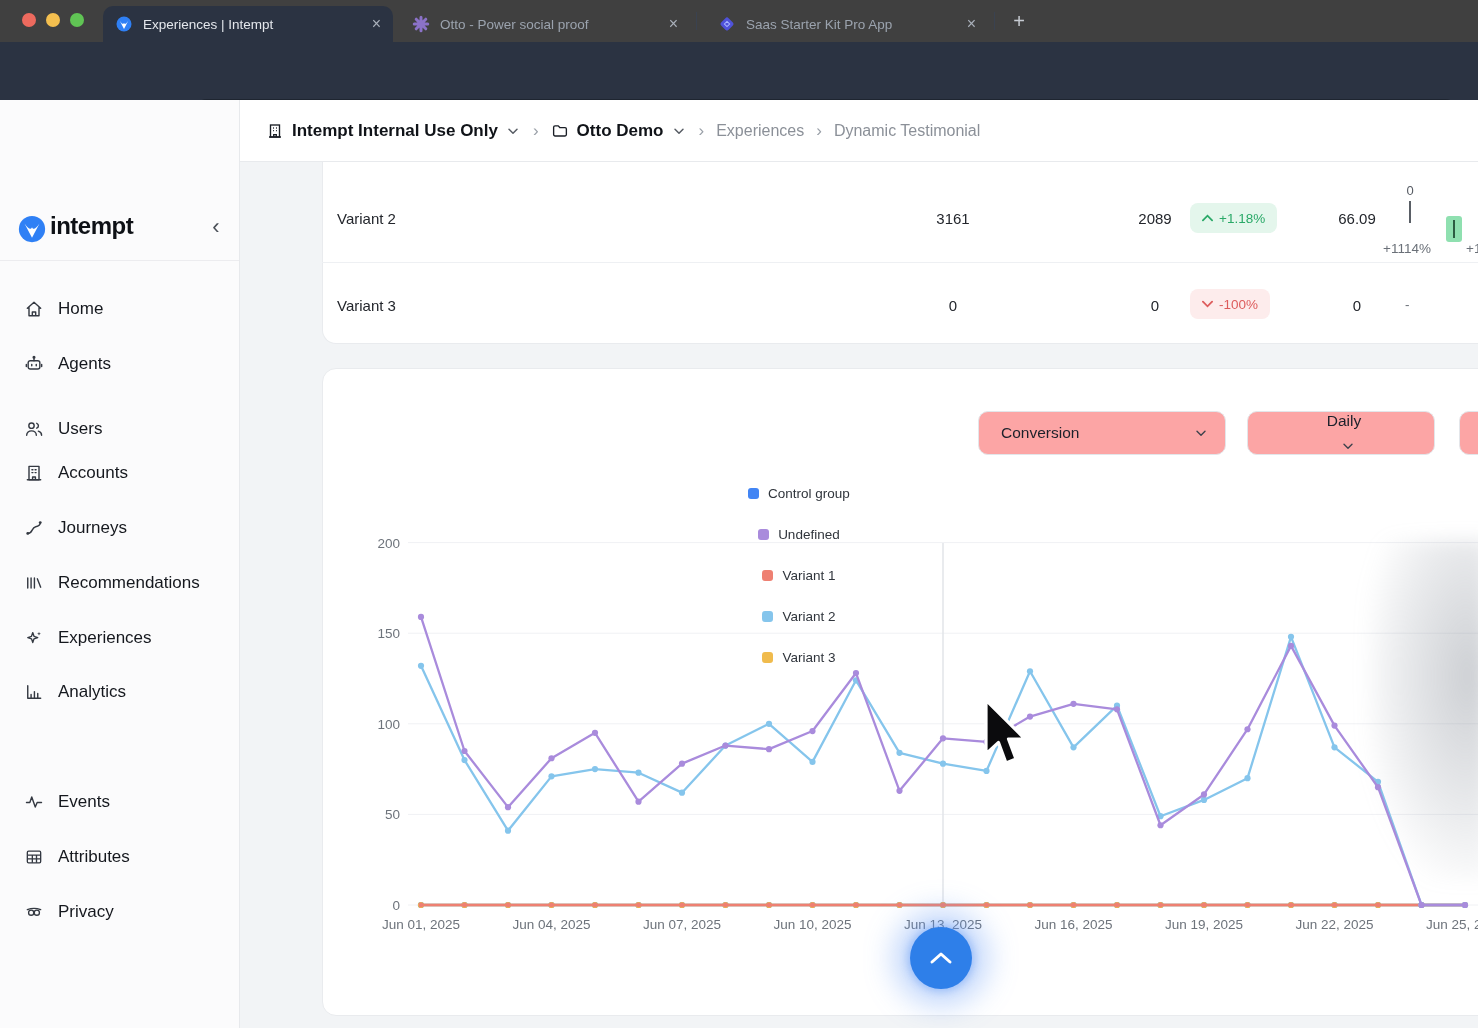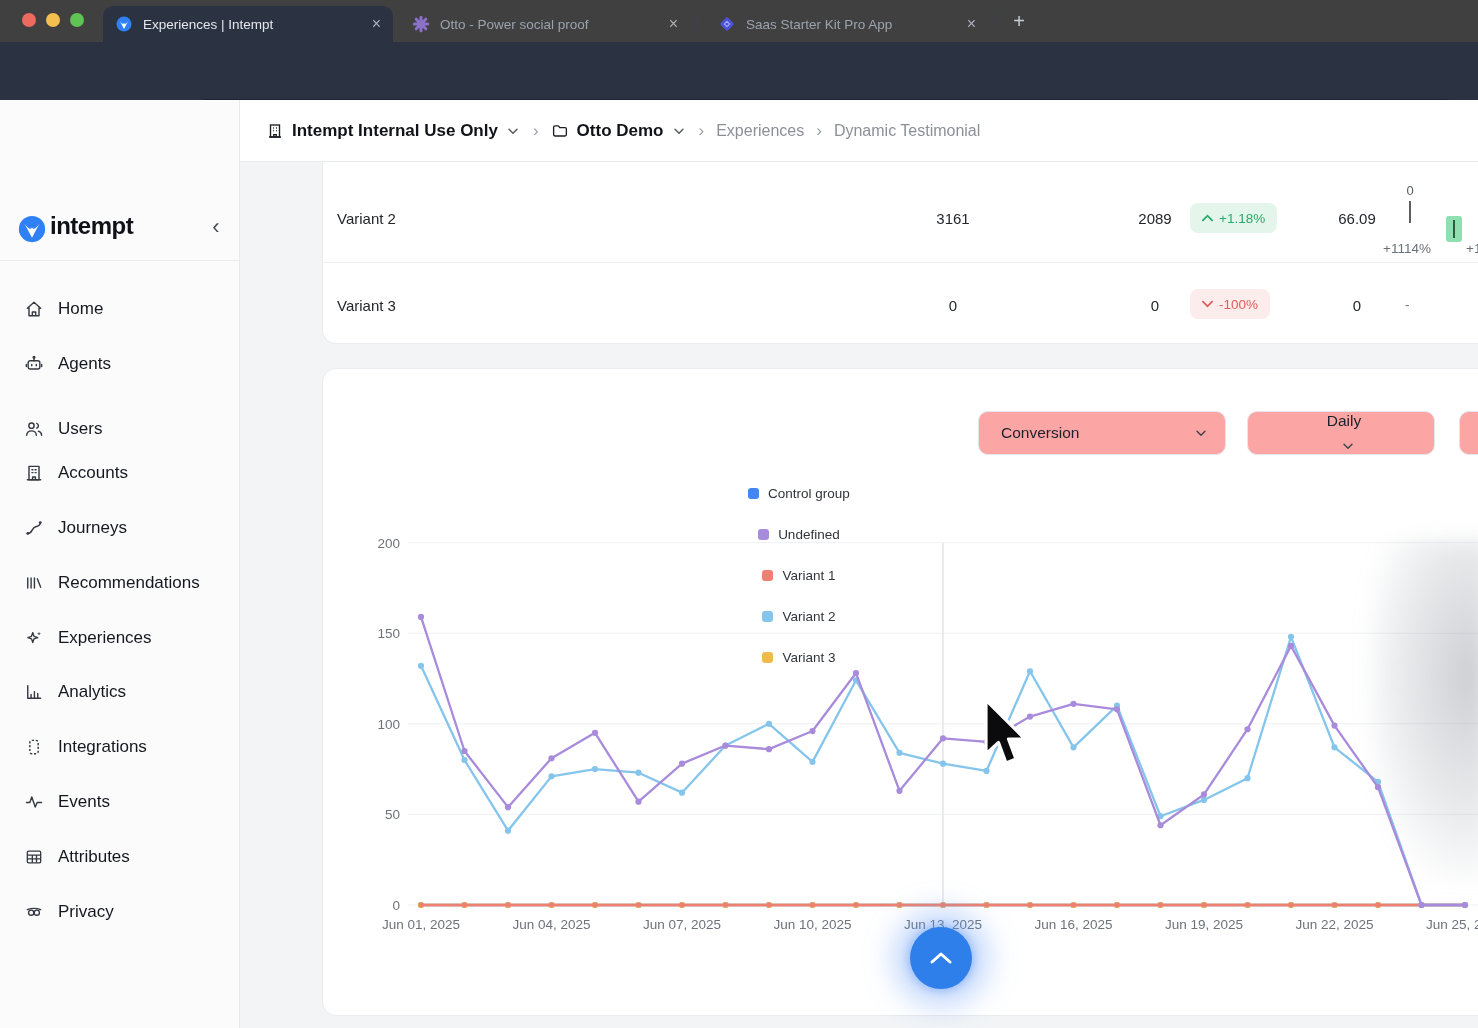--- a/index.html
+++ b/index.html
@@ -185,26 +185,20 @@
       <path d="M10.5 5.5 L12 10 L16.5 11.5 L12 13 L10.5 17.5 L9 13 L4.5 11.5 L9 10 Z"></path>
         <path d="M18 4.5 l.6 1.7 1.7.6 -1.7.6 -.6 1.7 -.6-1.7 -1.7-.6 1.7-.6 z" fill="#343942" stroke="none"></path>
     </svg>
     <span class="lab">Experiences</span>
   </div>
   <div class="abs navitem" style="top:565px;">
     <svg class="icon20" viewBox="0 0 24 24" fill="none" stroke="#343942" stroke-width="1.7" stroke-linecap="round" stroke-linejoin="round">
       <path d="M4.5 4.5 V19.5 H20 M8.5 19.5 v-4.5 M12.5 19.5 v-8 M16.5 19.5 v-5.8"></path>
     </svg>
     <span class="lab">Analytics</span>
-  </div>
-  <div class="abs navitem" style="top:620px;">
-    <svg class="icon20" viewBox="0 0 24 24" fill="none" stroke="#343942" stroke-width="1.7">
-      <rect x="7" y="4" width="10" height="16" rx="2.5" stroke-dasharray="2.6 2"></rect>
-    </svg>
-    <span class="lab">Integrations</span>
   </div>
   <div class="abs navitem" style="top:675px;">
     <svg class="icon20" viewBox="0 0 24 24" fill="none" stroke="#343942" stroke-width="1.7" stroke-linecap="round" stroke-linejoin="round">
       <path d="M3 12.5 h4 l2.3-6.5 4.2 12 2.3-5.5 H21"></path>
     </svg>
     <span class="lab">Events</span>
   </div>
   <div class="abs navitem" style="top:730px;">
     <svg class="icon20" viewBox="0 0 24 24" fill="none" stroke="#343942" stroke-width="1.6">
       <rect x="4" y="5" width="16" height="14" rx="1.5"></rect>

